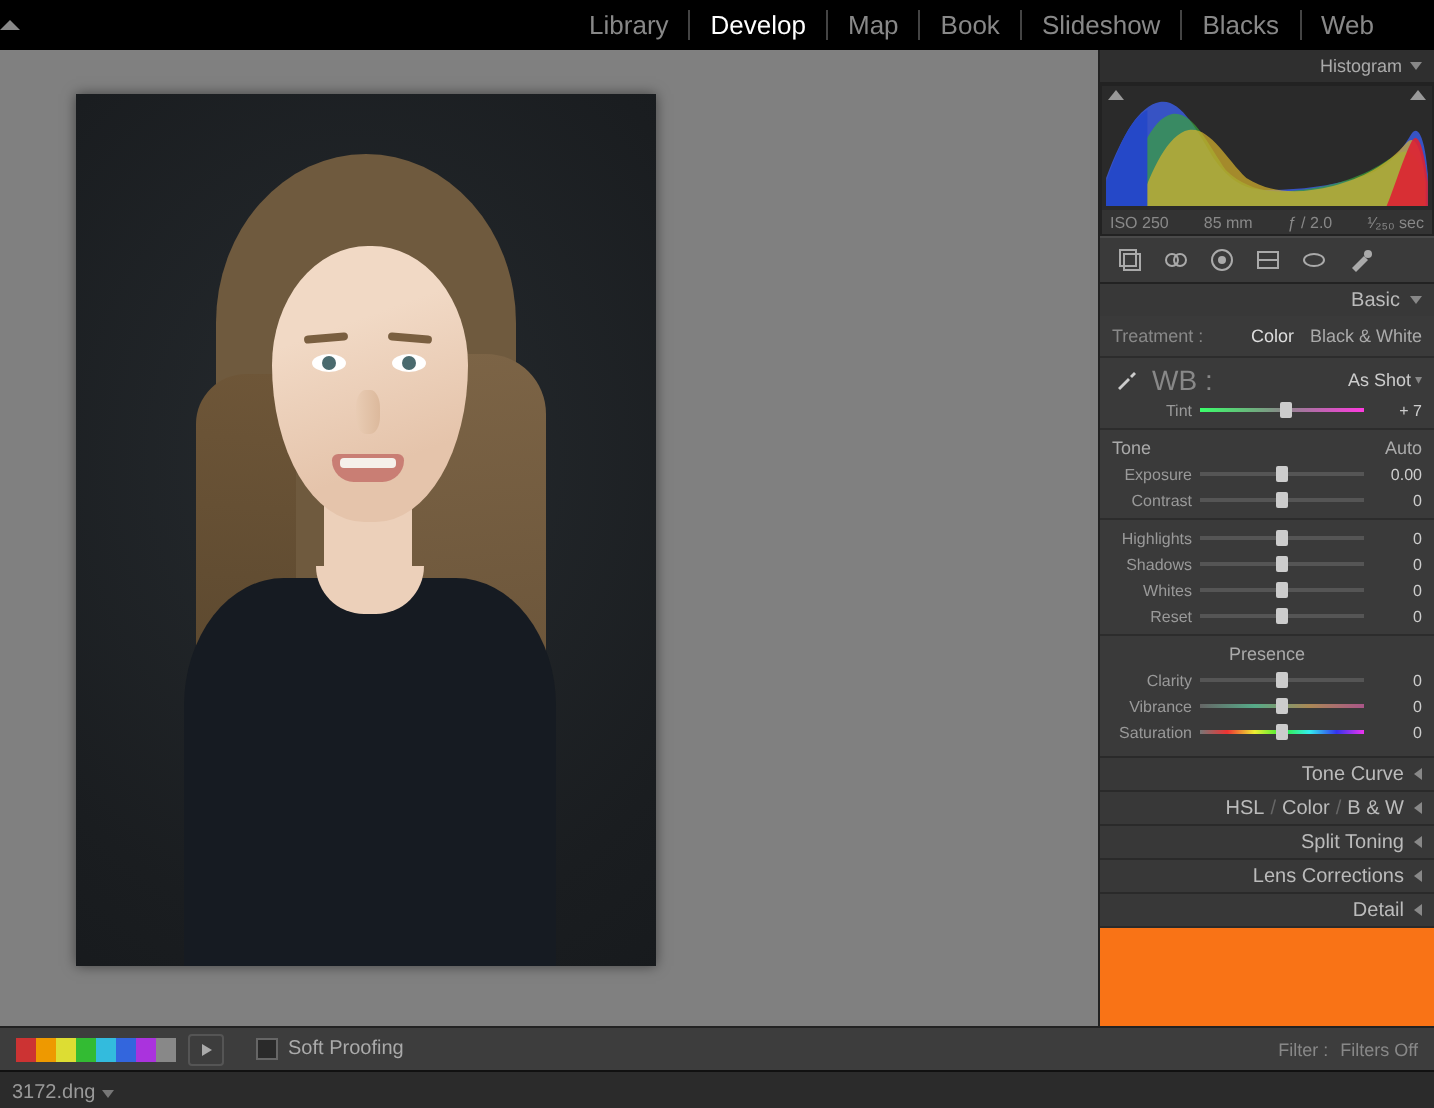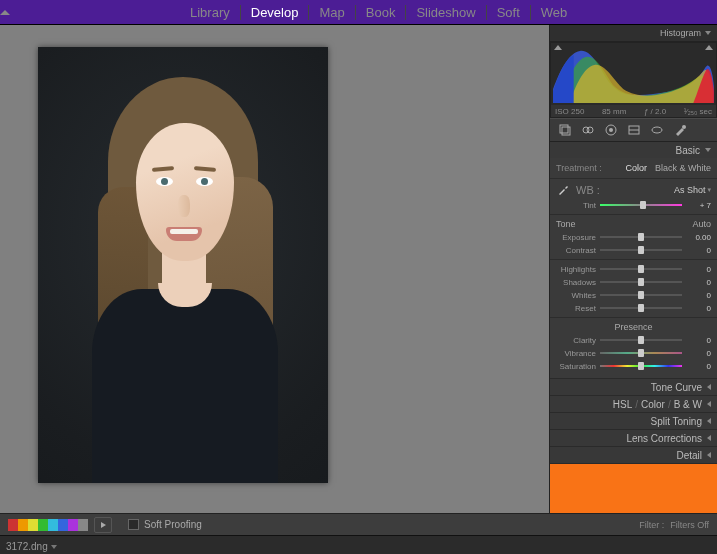--- a/index.html
+++ b/index.html
@@ -1,16 +1,16 @@
 <!DOCTYPE html>
 <html><head>
 <meta charset="utf-8">
 <style>
 html,body{margin:0;padding:0;width:717px;height:554px;background:#1a1a1a;font-family:"Helvetica Neue",Arial,sans-serif;font-size:10px;color:#ccc;overflow:hidden}
-.top{height:24px;background:#4c1d95;border-bottom:1px solid #000;display:flex;align-items:center;justify-content:flex-start;padding-right:0}
+.top{height:24px;background:#000000;border-bottom:1px solid #000;display:flex;align-items:center;justify-content:space-between;padding-right:20px}
 .mods{display:flex;gap:0}
 .mod{color:#888;font-size:13px;padding:0 10px;cursor:pointer;border-right:1px solid #444}
 .mod:last-child{border-right:none}
 .mod.cur{color:#fff;font-weight:400}
 .top .tri{width:0;height:0;border-left:5px solid transparent;border-right:5px solid transparent;border-bottom:5px solid #888;margin-right:170px}
 .mid{display:flex;height:488px}
 .canvas{flex:1;background:#808080;display:flex;align-items:flex-start;justify-content:flex-start;padding:22px 0 0 38px;position:relative}
 .photo{width:290px;height:436px;background:#1e1e1e;box-shadow:0 0 6px rgba(0,0,0,.5);position:relative;overflow:hidden}
 .bg{position:absolute;inset:0;background:radial-gradient(ellipse 140% 110% at 48% 42%,#262b2f 0%,#1a1d20 50%,#14171a 85%)}
 .hair{position:absolute;left:70px;top:30px;width:150px;height:380px;background:#6f5a3e;border-radius:80px 80px 40px 40px/90px 90px 40px 40px}
@@ -81,21 +81,21 @@
 <body>
 
 <div class="top">
   <div class="tri"></div>
   <div class="mods">
     <div class="mod">Library</div>
     <div class="mod cur">Develop</div>
     <div class="mod">Map</div>
     <div class="mod">Book</div>
     <div class="mod">Slideshow</div>
-    <div class="mod">Soft</div>
+    <div class="mod">Blacks</div>
     <div class="mod">Web</div>
   </div>
 </div>
 
 <div class="mid">
   <div class="canvas">
     <div class="photo">
       <div class="bg"></div>
       <div class="hair"></div>
         <div class="hairL"></div>
@@ -186,21 +186,21 @@
           <span class="opt on">Color</span>
           <span class="opt">Black &amp; White</span>
         </div>
         <div class="divh"></div>
         <div class="wbrow">
           <div class="dropper">
               <svg width="12" height="12" viewBox="0 0 12 12">
                 <path d="M2 10 L7 5 L8 6 L3 11 Z M8 4 L10 2 L11 3 L9 5 Z" fill="#ccc"></path>
               </svg>
             </div>
-          <span style="color:#888;font-size:11px">WB :</span>
+          <span style="color:#888;font-size:14px">WB :</span>
           <div class="wbsel">
               <span>As Shot</span>
               <span class="caret">▾</span>
             </div>
         </div>
         <div class="srow">
             <div class="sl">Tint</div>
             <div class="tr tint">
               <div class="line"></div>
               <div class="kn" style="left:53%"></div>

